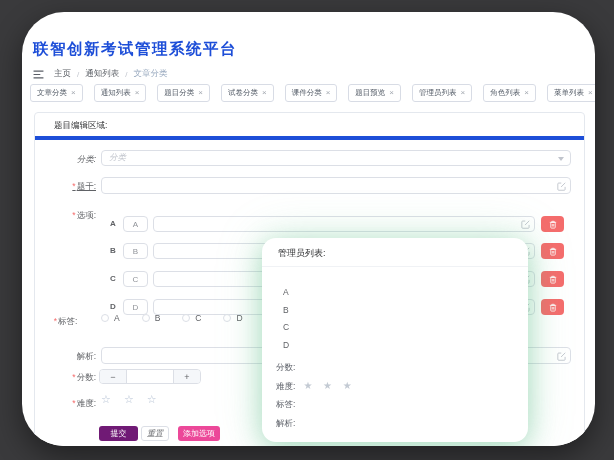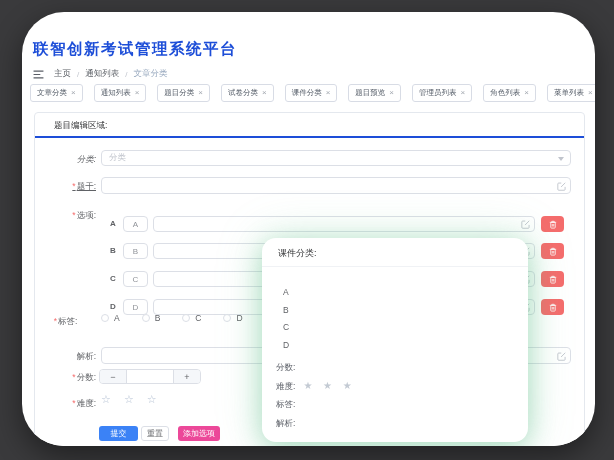--- a/index.html
+++ b/index.html
@@ -42,21 +42,21 @@
     font-size:7.5px;color:#555d68;
   }
   .tab-close{font-size:8px;color:#a3a8b0;line-height:1;}
   
   .panel{
     position:absolute;left:12px;top:100px;width:549px;height:350px;
     background:#fff;border:1px solid #e4e8ee;border-radius:4px;
   }
   .panel-header{
     position:absolute;left:0;top:0;right:0;height:23px;
-    border-bottom:2px solid #1d4ed8;
+    border-bottom:4px solid #1d4ed8;
   }
   .panel-header span{
     position:absolute;left:19px;top:7px;font-size:8.5px;color:#303133;
   }
   .row-label{
     position:absolute;width:61px;text-align:right;
     font-size:8.5px;color:#606266;white-space:nowrap;
   }
   .req{color:#f56c6c;margin-right:1px;}
   .tbox{
@@ -64,21 +64,21 @@
     box-sizing:border-box;
   }
   .tbox .edit-ic{position:absolute;right:4px;top:50%;transform:translateY(-50%);}
   .caret{
     position:absolute;right:6px;top:50%;transform:translateY(-25%);
     width:0;height:0;border-left:3px solid transparent;border-right:3px solid transparent;
     border-top:4px solid #c0c4cc;
   }
   .placeholder{
     position:absolute;left:7px;top:50%;transform:translateY(-50%);
-    font-size:8.5px;color:#c0c4cc;
+    font-size:8.5px;color:#c0c4cc;font-style:italic;
   }
   .opt-letter{
     position:absolute;width:10px;font-size:8px;font-weight:bold;color:#606266;text-align:center;
   }
   .opt-box{
     position:absolute;width:25px;height:16px;border:1px solid #dcdfe6;border-radius:4px;
     box-sizing:border-box;display:flex;align-items:center;justify-content:center;
     font-size:8px;color:#909399;background:#fff;
   }
   .del-btn{
@@ -103,21 +103,21 @@
   .step-plus{border-left:1px solid #dcdfe6;}
   .step-input{flex:1;background:#fff;}
   .rate{
     position:absolute;font-size:11px;color:#b9c5d6;letter-spacing:5px;white-space:nowrap;
   }
   .btn{
     position:absolute;height:15px;border-radius:3px;font-size:8px;
     display:flex;align-items:center;justify-content:center;box-sizing:border-box;
     white-space:nowrap;
   }
-  .btn-submit{background:#3b82f6;color:#fff;}
+  .btn-submit{background:#701a75;color:#fff;}
   .btn-reset{background:#fff;border:1px solid #dcdfe6;color:#606266;}
   .btn-add{background:#ec4899;color:#fff;}
   
   .preview{
     position:absolute;left:240px;top:226px;width:266px;height:204px;
     background:#fff;border-radius:14px;z-index:5;
     box-shadow:0 6px 26px rgba(70,180,120,.38),0 0 46px rgba(120,205,155,.28);
   }
   .pv-title{
     position:absolute;left:16px;top:9px;font-size:9px;color:#303133;
@@ -339,26 +339,26 @@
       <div class="stepper" style="left:64px;top:256px;">
         <span class="step-btn step-minus">−</span>
         <span class="step-input"></span>
         <span class="step-btn step-plus">+</span>
       </div>
 
       <div class="row-label" style="left:0;top:285px;"><span class="req">*</span><span>难度:</span></div>
       <div class="rate" style="left:66px;top:280px;">☆ ☆ ☆</div>
 
       <div class="btn btn-submit" style="left:64px;top:313px;width:39px;">提交</div>
-      <div class="btn btn-reset" style="left:106px;top:313px;width:28px;">重置</div>
+      <div class="btn btn-reset" style="left:106px;top:313px;width:28px;font-style:italic;">重置</div>
       <div class="btn btn-add" style="left:143px;top:313px;width:42px;">添加选项</div>
     </div>
 
     <div class="preview">
-      <div class="pv-title">课件分类:</div>
+      <div class="pv-title">管理员列表:</div>
       <div class="pv-divider"></div>
       <div class="pv-options">
         <div>A</div>
         <div>B</div>
         <div>C</div>
         <div>D</div>
       </div>
       <div class="pv-meta">
         <div class="pv-row">
             <span>分数:</span>

